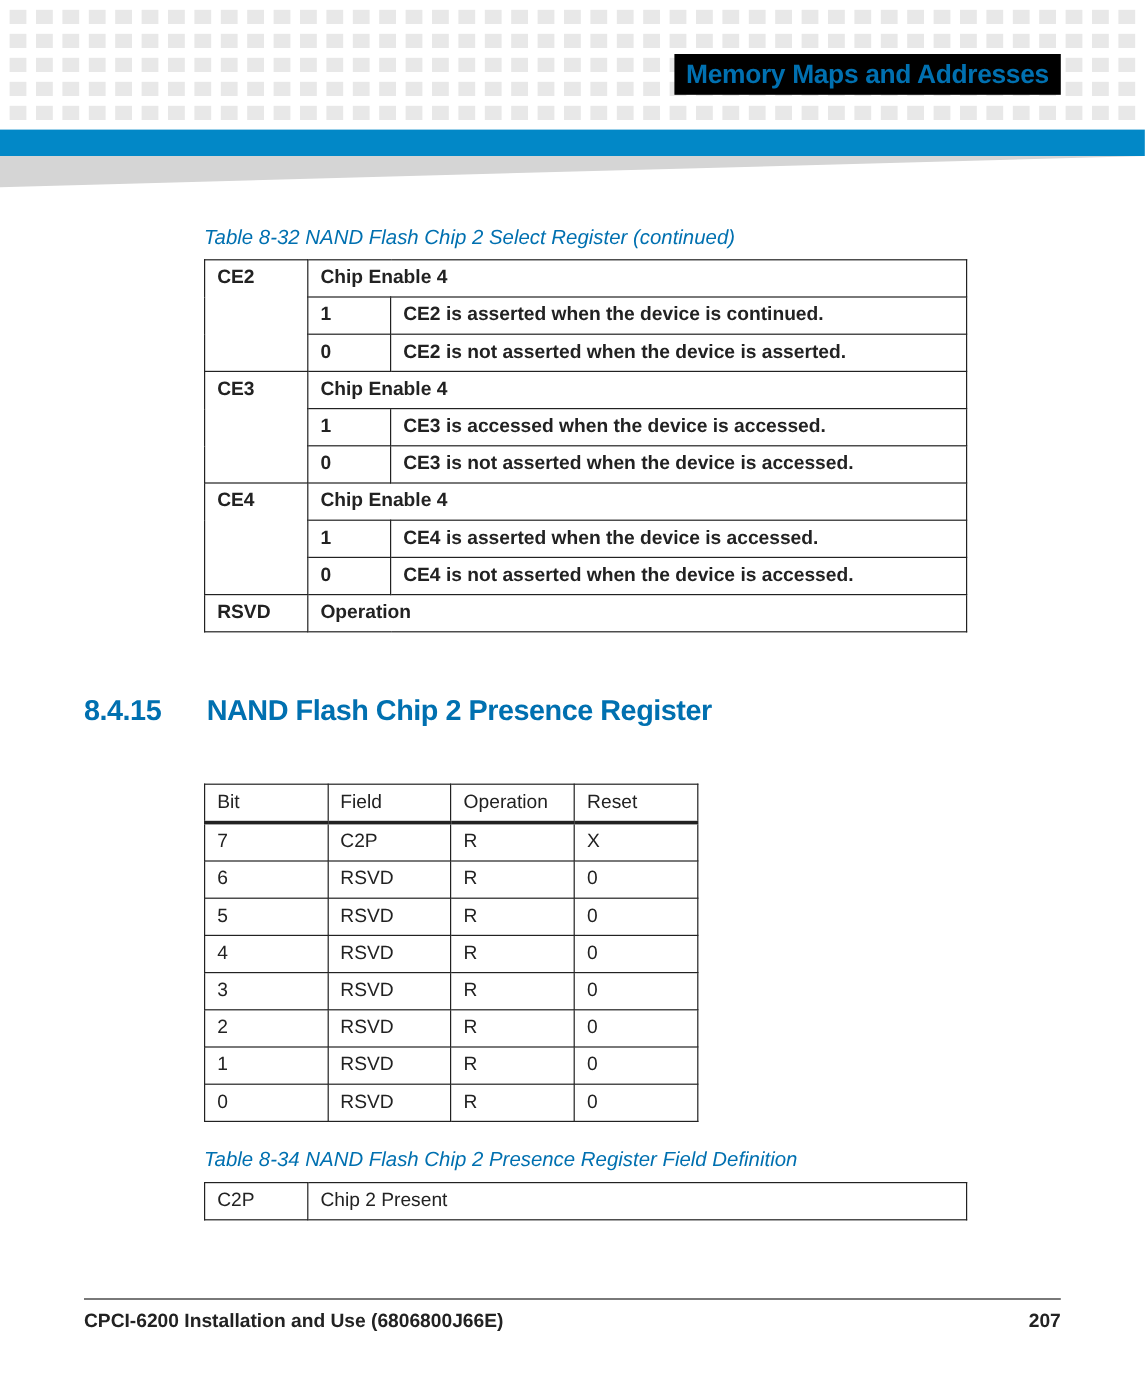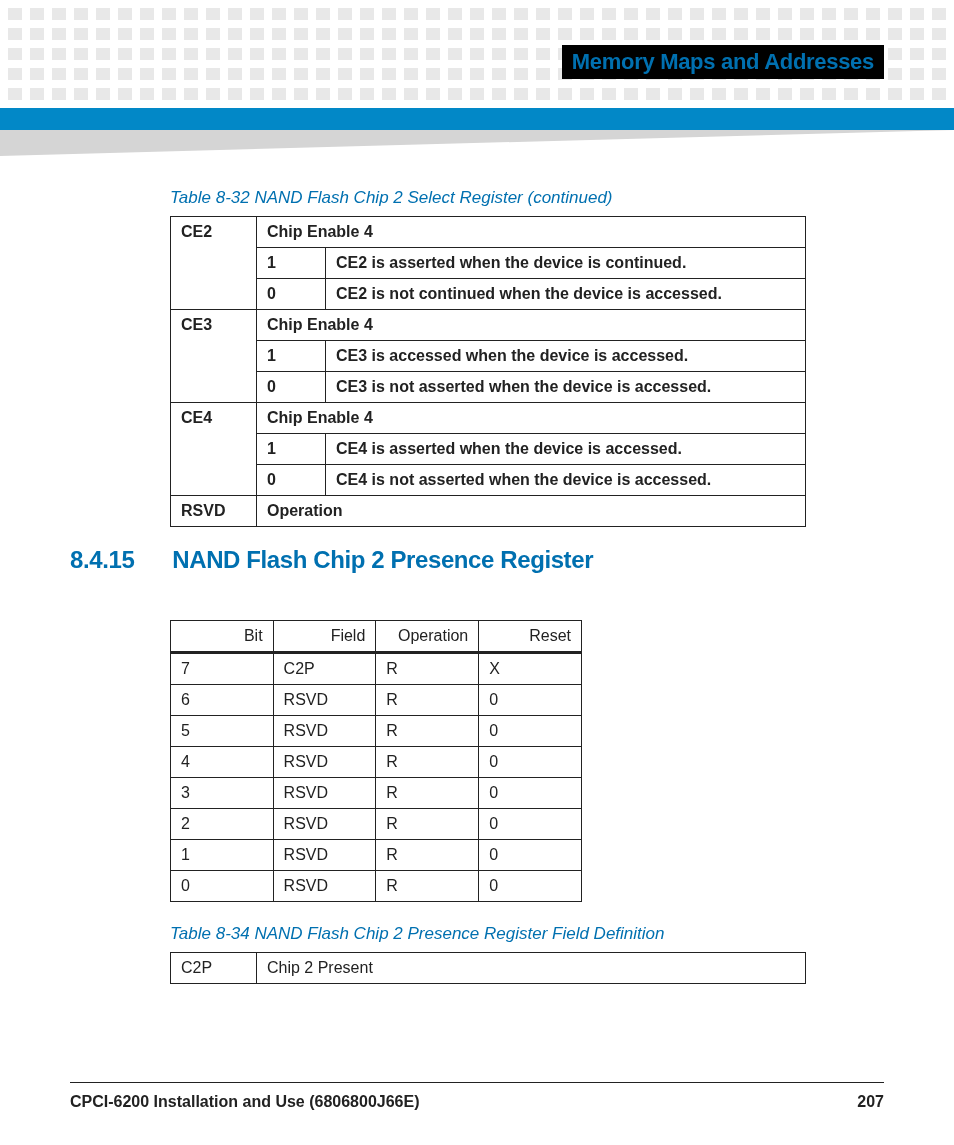--- a/index.html
+++ b/index.html
@@ -81,29 +81,29 @@
   table td {
     border: 1px solid #222;
     padding: 6px 10px;
     vertical-align: top;
     text-align: left;
   }
   .h2 {
     color: #0070b0;
     font-weight: 700;
     font-size: 24px;
-    margin: 19px 0 46px 0;
+    margin: 52px 0 46px 0;
     letter-spacing: -0.4px;
   }
   .secnum { display: inline-block; width: 96px; }
   .tbl32 { width: 636px; font-weight: bold; }
   .tbl32 .c1 { width: 86px; }
   .tbl32 .c2 { width: 69px; }
   .tbl33 { width: 412px; }
-  .tbl33 .hc { border-bottom: 3px solid #222; text-align: right; }
+  .tbl33 .hc { border-bottom: 3px solid #222; }
   .tbl33 td { width: 103px; }
   .tbl34 { width: 636px; }
   .tbl34 .c1 { width: 86px; }
   .footer {
     position: absolute;
     bottom: 34px;
     left: 70px;
     right: 70px;
     border-top: 1px solid #222;
     padding-top: 10px;
@@ -358,21 +358,21 @@
         <tr>
           <td class="c1" rowspan="3">CE2</td>
         <td colspan="2">Chip Enable 4</td>
         </tr>
     <tr>
           <td class="c2">1</td>
         <td>CE2 is asserted when the device is continued.</td>
         </tr>
     <tr>
           <td class="c2">0</td>
-        <td>CE2 is not continued when the device is accessed.</td>
+        <td>CE2 is not asserted when the device is asserted.</td>
         </tr>
 
     <tr>
           <td class="c1" rowspan="3">CE3</td>
         <td colspan="2">Chip Enable 4</td>
         </tr>
     <tr>
           <td class="c2">1</td>
         <td>CE3 is accessed when the device is accessed.</td>
         </tr>

